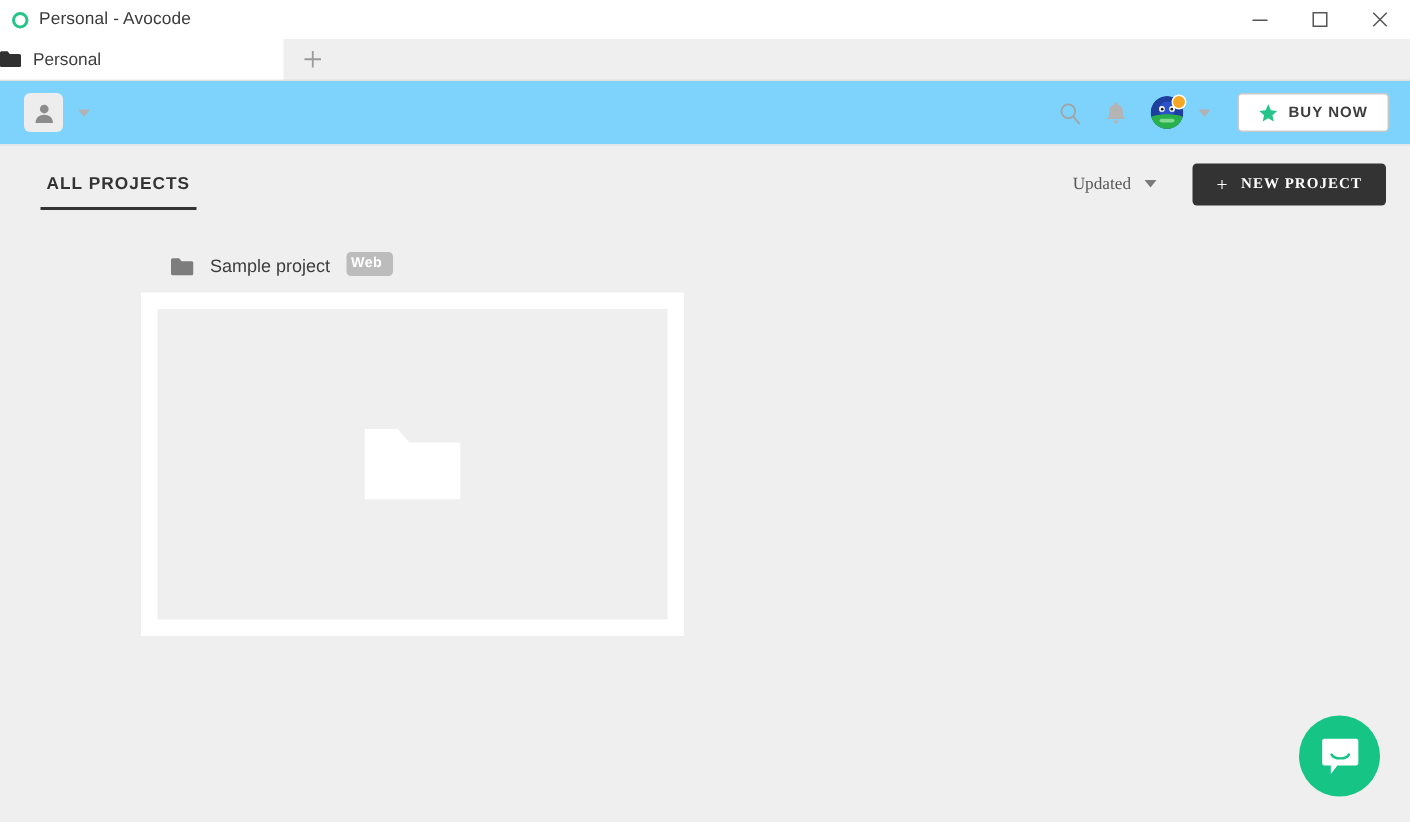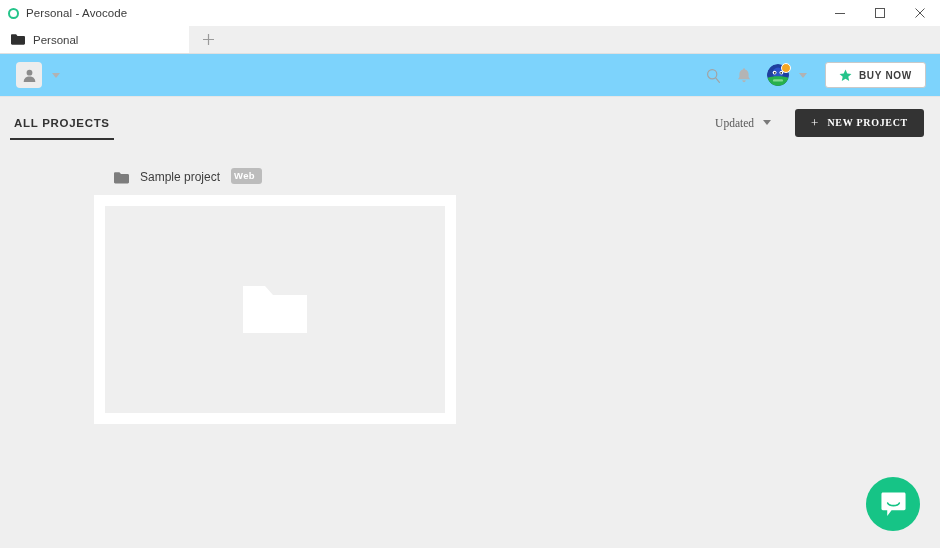--- a/index.html
+++ b/index.html
@@ -72,21 +72,20 @@
     display: flex;
     align-items: stretch;
     flex: none;
     border-bottom: 1px solid #e0e0e0;
   }
   .tab {
     width: 189px;
     background: #ffffff;
     display: flex;
     align-items: center;
-    padding-left: 11px;
     gap: 8px;
     box-sizing: border-box;
   }
   .tab-folder-icon { display: block; }
   .tab-label {
     font-size: 11.5px;
     color: #3d3d3d;
     white-space: nowrap;
   }
   .newtab {
@@ -182,21 +181,21 @@
     color: #3d3d3d;
   }
 
   
   .subheader {
     height: 51px;
     background: #efefef;
     display: flex;
     align-items: center;
     flex: none;
-    padding: 0 16px 0 10px;
+    padding: 0 16px 0 27px;
     box-sizing: border-box;
     position: relative;
   }
   .projects-tab {
     position: relative;
     height: 51px;
     display: flex;
     align-items: center;
     padding: 0 4px;
   }

